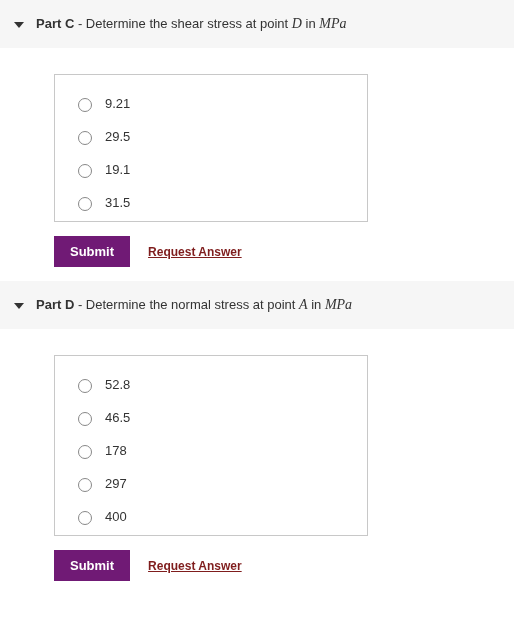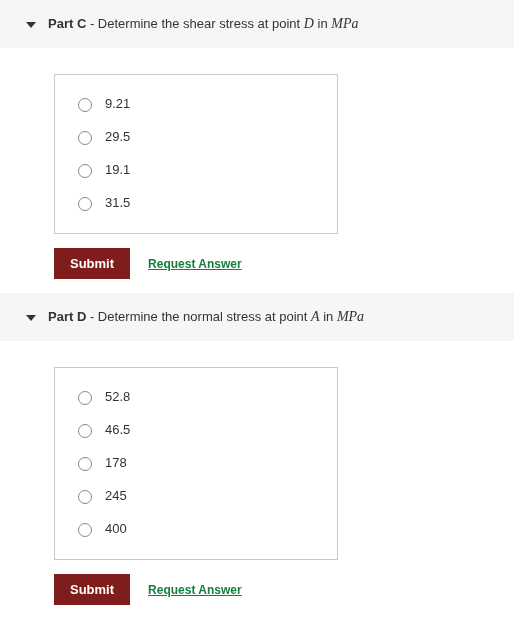--- a/index.html
+++ b/index.html
@@ -9,21 +9,21 @@
     font-family: Arial, Helvetica, sans-serif;
     font-size: 13px;
     background: #fff;
     width: 514px;
   }
   .part-block {
     width: 100%;
   }
   .part-header {
     background: #f6f6f6;
-    padding: 16px 18px 16px 26px;
+    padding: 16px 18px 16px 14px;
     display: flex;
     align-items: center;
     gap: 12px;
   }
   .caret-down {
     width: 0;
     height: 0;
     border-left: 5px solid transparent;
     border-right: 5px solid transparent;
     border-top: 6px solid #333;
@@ -38,22 +38,22 @@
   .part-title .italic-var {
     font-family: "Times New Roman", Times, serif;
     font-style: italic;
     font-size: 14px;
   }
   .part-body {
     padding: 26px 0 14px 54px;
   }
   .options-box {
     border: 1px solid #c8c8c8;
-    width: 284px;
-    padding: 14px 18px 12px 18px;
+    width: 314px;
+    padding: 14px 18px 0 18px;
   }
   .option-row {
     display: flex;
     align-items: center;
     gap: 10px;
     padding: 6px 0 10px 0;
     font-size: 13px;
     color: #333;
   }
   .radio {
@@ -66,30 +66,30 @@
     cursor: pointer;
     flex-shrink: 0;
   }
   .actions {
     margin-top: 14px;
     display: flex;
     align-items: center;
     gap: 18px;
   }
   .submit-btn {
-    background: #7f1d1d;
+    background: #701a75;
     color: #fff;
     border: none;
     padding: 8px 16px;
     font-size: 13px;
     font-weight: 700;
     cursor: pointer;
   }
   .request-link {
-    color: #15803d;
+    color: #7f1d1d;
     font-weight: 700;
     font-size: 12px;
     text-decoration: underline;
     cursor: pointer;
   }
 </style>
 </head>
 <body>
 
 <div class="part-block">
@@ -141,21 +141,21 @@
       <label class="option-row">
         <input type="radio" class="radio" name="partD" style="">
         <span>46.5</span>
       </label>
       <label class="option-row">
         <input type="radio" class="radio" name="partD" style="">
         <span>178</span>
       </label>
       <label class="option-row">
         <input type="radio" class="radio" name="partD" style="">
-        <span>245</span>
+        <span>297</span>
       </label>
       <label class="option-row">
         <input type="radio" class="radio" name="partD" style="">
         <span>400</span>
       </label>
     </div>
     <div class="actions">
       <button class="submit-btn">Submit</button>
       <a class="request-link">Request Answer</a>
     </div>

